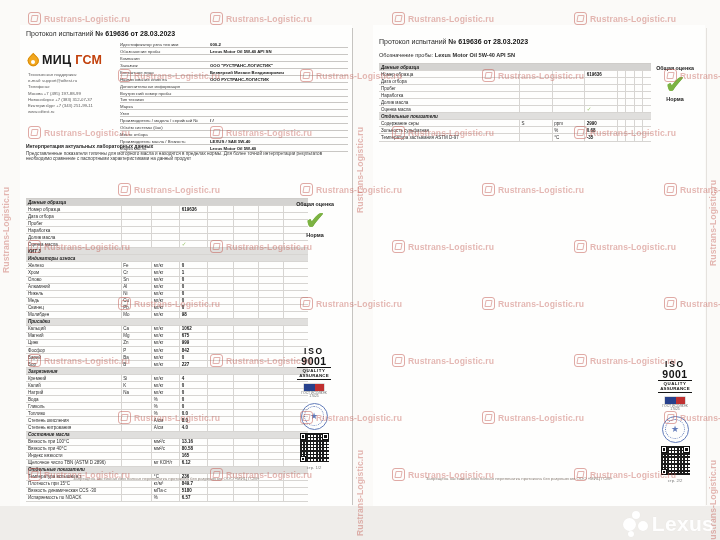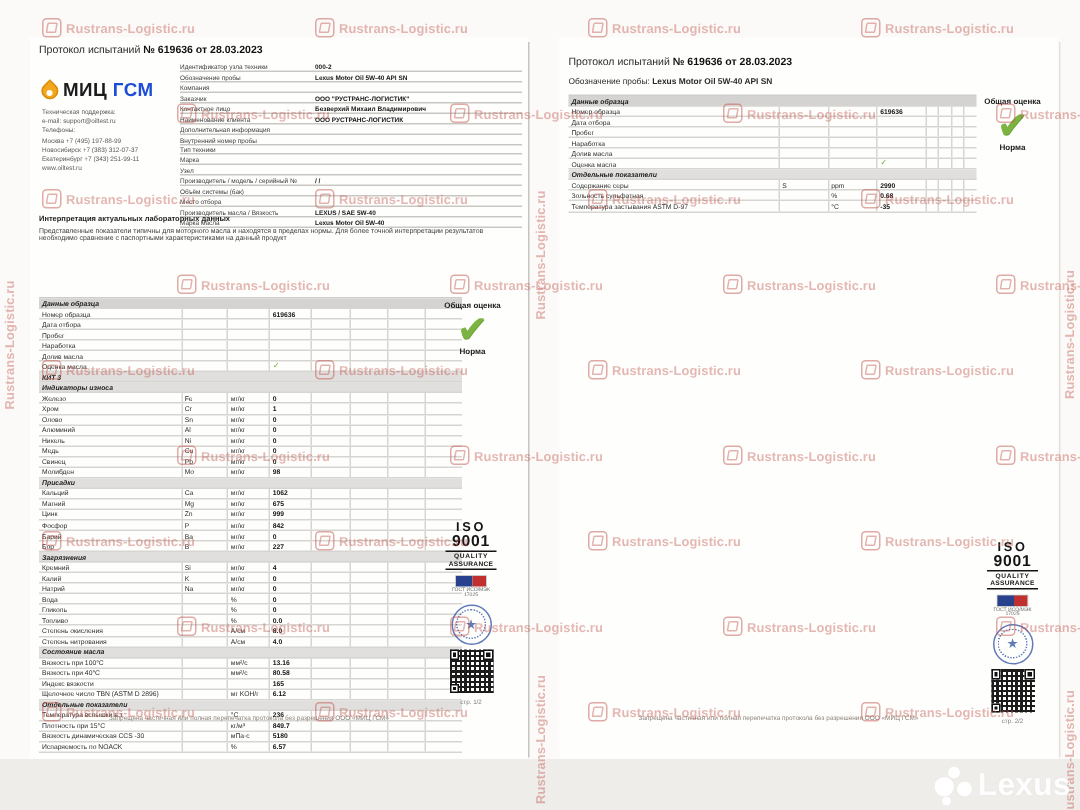--- a/index.html
+++ b/index.html
@@ -26,21 +26,21 @@
   
   .brand{position:absolute;left:8px;top:27px;width:92px;}
   .logo-row{display:flex;align-items:center;gap:3px;}
   .drop-icon{width:11px;height:15px;position:relative;flex:0 0 auto;}
   .drop-icon::before{content:'';position:absolute;left:0;top:2.5px;width:10.5px;height:10.5px;
     background:#f2a71e;border-radius:0 50% 50% 50%;transform:rotate(45deg);box-shadow:inset 0 0 0 1px #d98e0d;}
   .drop-icon::after{content:'';position:absolute;left:3.4px;top:8px;width:4px;height:4px;
     background:#fff;border-radius:50%;}
   .logo-text{font-size:12.5px;font-weight:800;letter-spacing:.3px;white-space:nowrap;}
   .logo-black{color:#1c1c1c;}
-  .logo-orange{color:#1d4ed8;}
+  .logo-orange{color:#c2410c;}
   .contacts{margin-top:5px;font-size:4.3px;line-height:6.2px;color:#5a5a5a;}
 
   
   .meta{position:absolute;left:100px;top:16px;width:228px;}
   .mrow{display:flex;height:5.95px;align-items:flex-end;border-bottom:.5px solid #c9c7c4;}
   .ml{width:90px;font-size:4.3px;color:#3c3c3c;white-space:nowrap;overflow:hidden;}
   .mv{flex:1;font-size:4.3px;color:#141414;font-weight:600;white-space:nowrap;overflow:hidden;}
 
   
   .interp{position:absolute;left:6px;top:118px;width:320px;}

